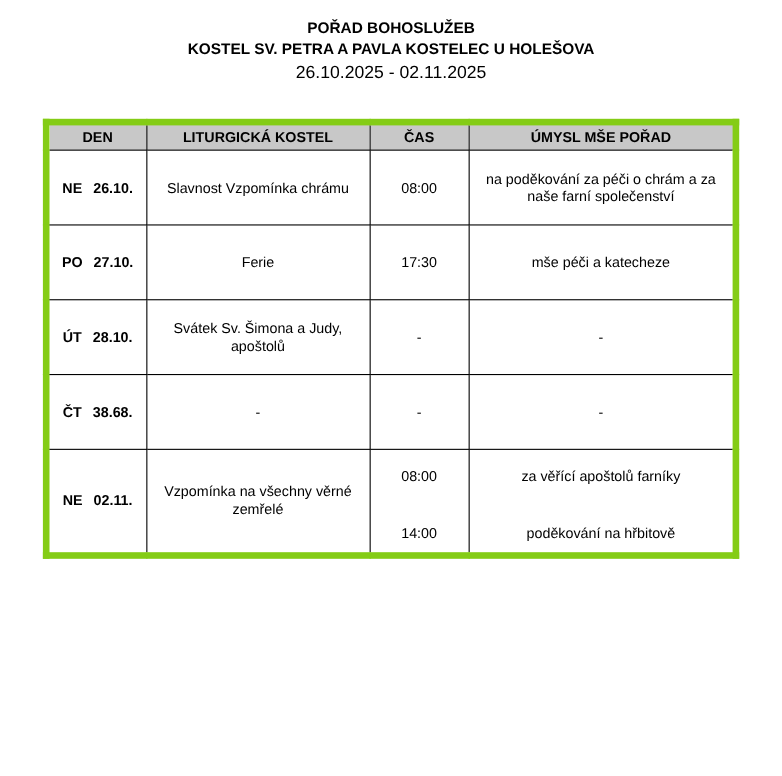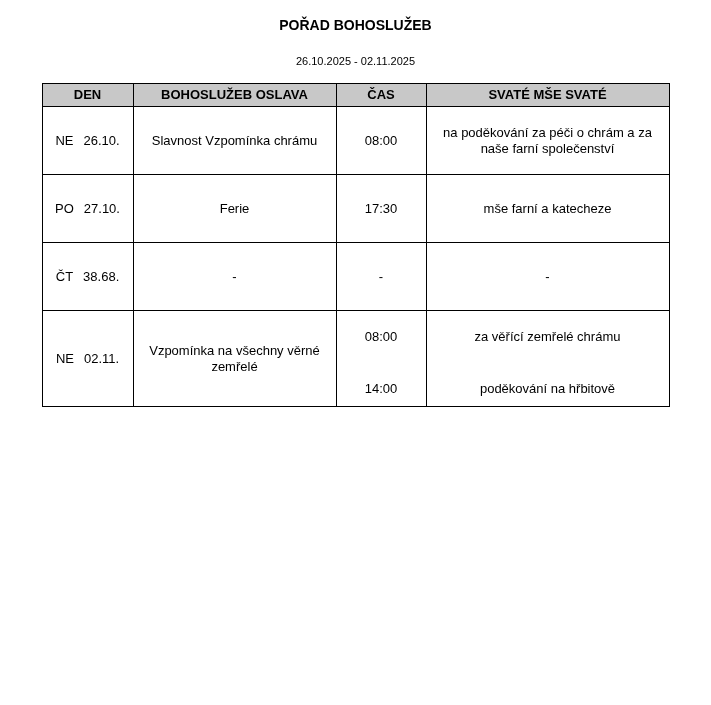--- a/index.html
+++ b/index.html
@@ -16,105 +16,114 @@
     padding-top: 16px;
     background: #ffffff;
   }
   .titles { text-align: center; }
   .title-bold {
     font-size: 14px;
     font-weight: bold;
     line-height: 19px;
   }
   .title-date {
-    font-size: 11px;
+    font-size: 16px;
     line-height: 18px;
-    margin-top: 17px;
+    margin-top: 4px;
   }
   table.schedule {
     border-collapse: collapse;
     table-layout: fixed;
     width: 627px;
-    margin: 13px auto 0 auto;
-    border: 1px solid #84cc16;
+    margin: 32px auto 0 auto;
+    border: 6px solid #84cc16;
   }
   .schedule th, .schedule td {
     border: 1px solid #000000;
     text-align: center;
     vertical-align: middle;
     font-size: 13px;
     line-height: 16px;
     padding: 2px 6px;
     overflow: hidden;
   }
   .schedule thead th {
     background: #c8c8c8;
     font-weight: bold;
     height: 20px;
     padding: 1px 4px;
   }
   tr.data { height: 68px; }
   tr.data.last { height: 96px; }
-  td.day { font-weight: normal; }
+  td.day { font-weight: bold; }
   td.day .abbrev { margin-right: 10px; }
   td.oslava, td.umysl { padding: 2px 11px; }
   .stack {
     display: flex;
     flex-direction: column;
     justify-content: space-between;
     height: 80px;
     box-sizing: border-box;
     padding: 10px 0 2px 0;
   }
 </style>
 </head>
 <body>
 
 <div class="page">
 
   <div class="titles">
     <div class="title-bold">POŘAD BOHOSLUŽEB</div>
+    <div class="title-bold">KOSTEL SV. PETRA A PAVLA KOSTELEC U HOLEŠOVA</div>
     <div class="title-date">26.10.2025 - 02.11.2025</div>
   </div>
 
   <table class="schedule">
     <colgroup>
       <col style="width:91px">
       <col style="width:203px">
       <col style="width:90px">
       <col style="width:243px">
     </colgroup>
     <thead>
       <tr>
         <th>DEN</th>
-        <th>BOHOSLUŽEB OSLAVA</th>
+        <th>LITURGICKÁ KOSTEL</th>
         <th>ČAS</th>
-        <th>SVATÉ MŠE SVATÉ</th>
+        <th>ÚMYSL MŠE POŘAD</th>
       </tr>
     </thead>
     <tbody>
 
       <tr class="data">
         <td class="day">
           <span class="abbrev">NE</span><span>26.10.</span>
         </td>
         <td class="oslava">Slavnost Vzpomínka chrámu</td>
         <td class="cas">08:00</td>
         <td class="umysl">na poděkování za péči o chrám a za naše farní společenství</td>
       </tr>
 
       <tr class="data">
         <td class="day">
           <span class="abbrev">PO</span><span>27.10.</span>
         </td>
         <td class="oslava">Ferie</td>
         <td class="cas">17:30</td>
-        <td class="umysl">mše farní a katecheze</td>
+        <td class="umysl">mše péči a katecheze</td>
       </tr>
 
+      <tr class="data">
+        <td class="day">
+          <span class="abbrev">ÚT</span><span>28.10.</span>
+        </td>
+        <td class="oslava">Svátek Sv. Šimona a Judy, apoštolů</td>
+        <td class="cas">-</td>
+        <td class="umysl">-</td>
+      </tr>
 
 
       <tr class="data">
         <td class="day">
           <span class="abbrev">ČT</span><span>38.68.</span>
         </td>
         <td class="oslava">-</td>
         <td class="cas">-</td>
         <td class="umysl">-</td>
       </tr>
@@ -127,21 +136,21 @@
         </td>
         <td class="oslava">Vzpomínka na všechny věrné zemřelé</td>
         <td class="cas">
           <div class="stack">
             <div>08:00</div>
             <div>14:00</div>
           </div>
         </td>
         <td class="umysl">
           <div class="stack">
-            <div>za věřící zemřelé chrámu</div>
+            <div>za věřící apoštolů farníky</div>
             <div>poděkování na hřbitově</div>
           </div>
         </td>
       </tr>
 
     </tbody>
   </table>
 </div>
 
 </body></html>

